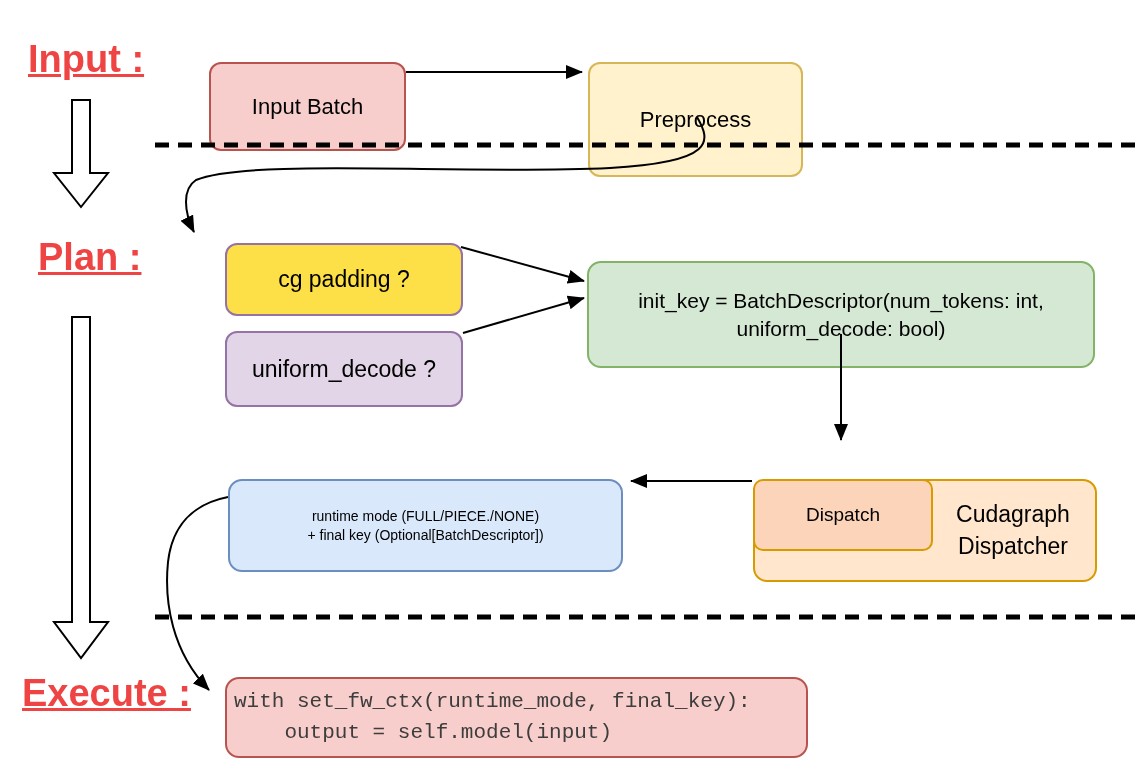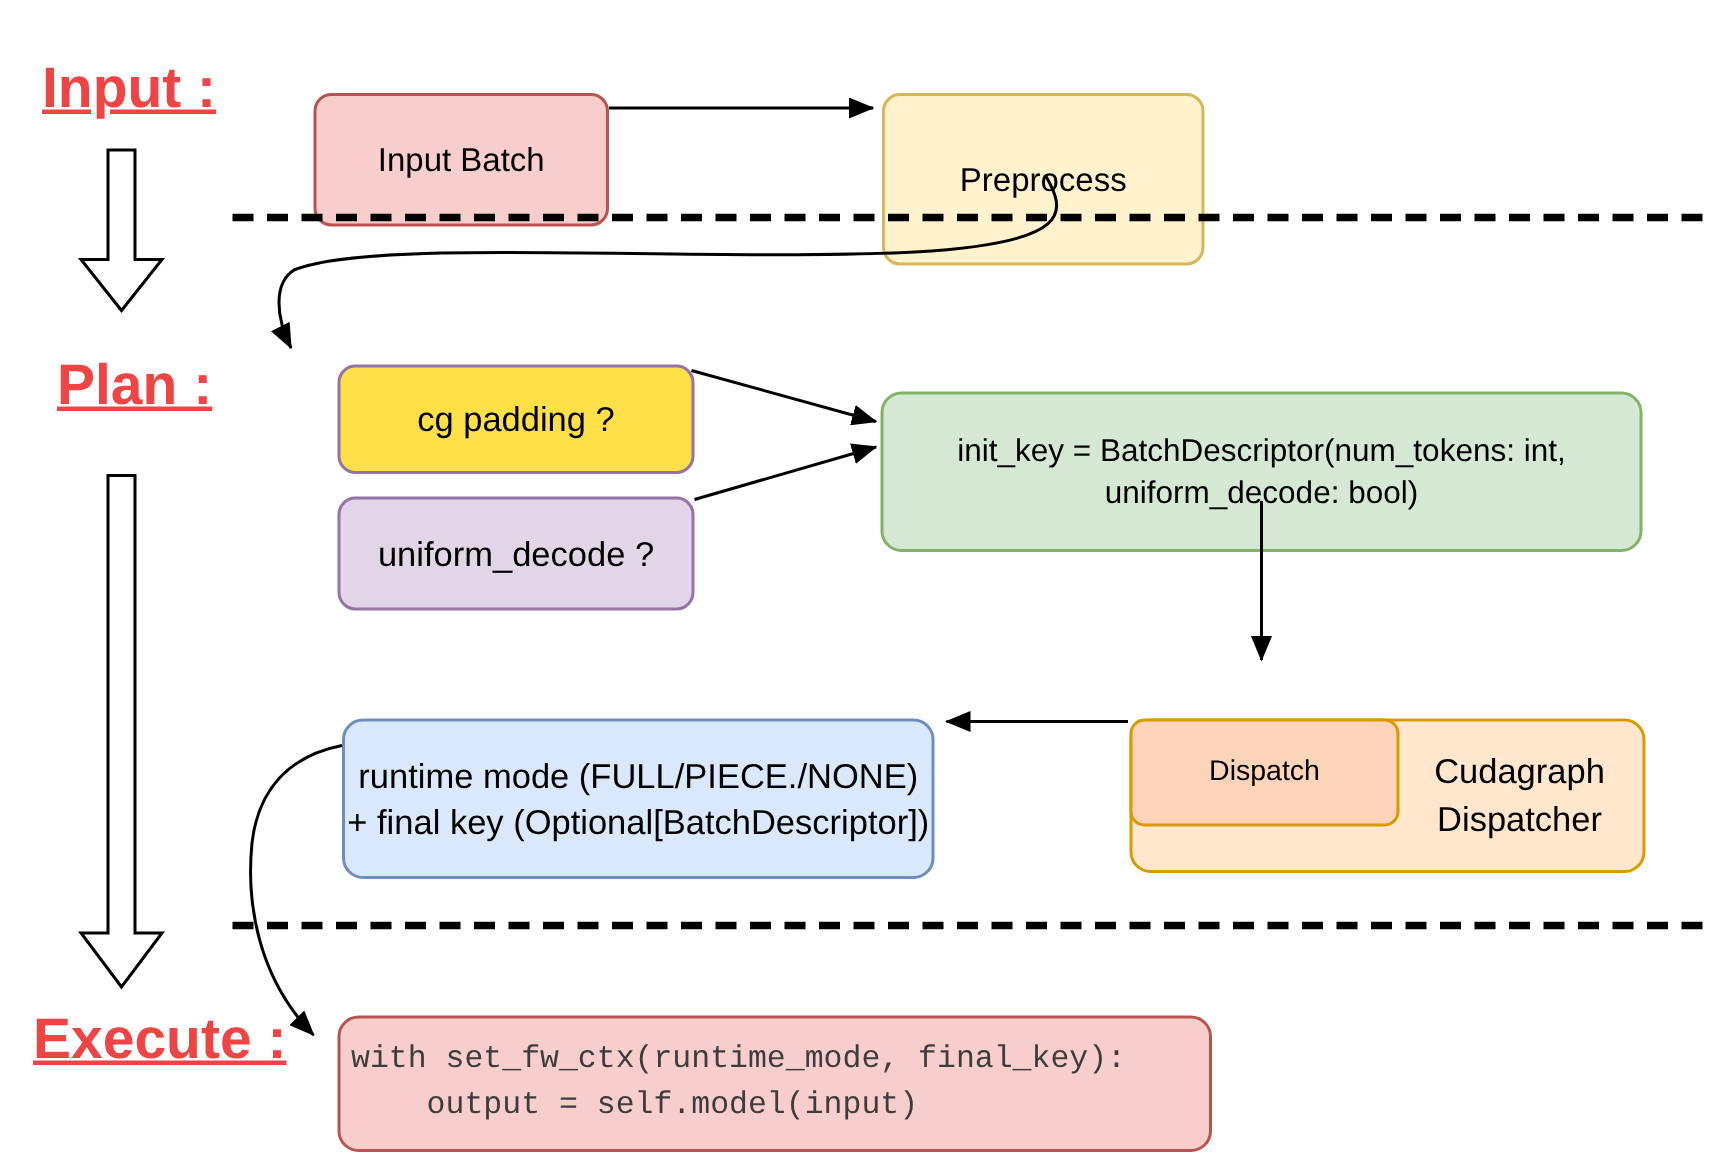--- a/index.html
+++ b/index.html
@@ -18,22 +18,22 @@
     position:absolute;font-weight:bold;font-size:38px;color:#ef4444;white-space:nowrap;text-decoration:underline;
   }
   #input-batch   {left:209px;top:28px;width:197px;height:89px;font-size:22px;}
   #preprocess    {left:588px;top:28px;width:215px;height:115px;font-size:22px;}
   #cg-padding    {left:225px;top:209px;width:238px;height:73px;font-size:23px;}
   #uniform-decode{left:225px;top:297px;width:238px;height:76px;font-size:23px;}
   #init-key      {left:587px;top:227px;width:508px;height:107px;font-size:21px;border-radius:18px;}
   #cudagraph-outer{left:753px;top:445px;width:344px;height:103px;font-size:23px;border-radius:14px;justify-content:flex-end;align-items:center;}
   #cudagraph-outer .lines{width:164px;line-height:1.38;}
   #dispatch-inner{left:753px;top:445px;width:180px;height:72px;font-size:19px;border-radius:10px;}
-  #runtime-blue  {left:228px;top:445px;width:395px;height:107px;font-size:23px;border-radius:14px;}
-  #execute-code  {left:225px;top:643px;width:583px;height:91px;border-radius:14px;
+  #runtime-blue  {left:228px;top:445px;width:395px;height:93px;font-size:14px;border-radius:14px;}
+  #execute-code  {left:225px;top:643px;width:583px;height:81px;border-radius:14px;
                   font-family:"Liberation Mono","DejaVu Sans Mono",monospace;font-size:21px;
                   color:#3d3d3d;justify-content:flex-start;padding-left:7px;text-align:left;line-height:1.45;}
   .pre{white-space:pre;}
   #arrow-layer{position:absolute;left:0;top:0;width:1142px;height:770px;pointer-events:none;}
 </style>
 </head>
 <body>
 
 <div id="canvas">
 

